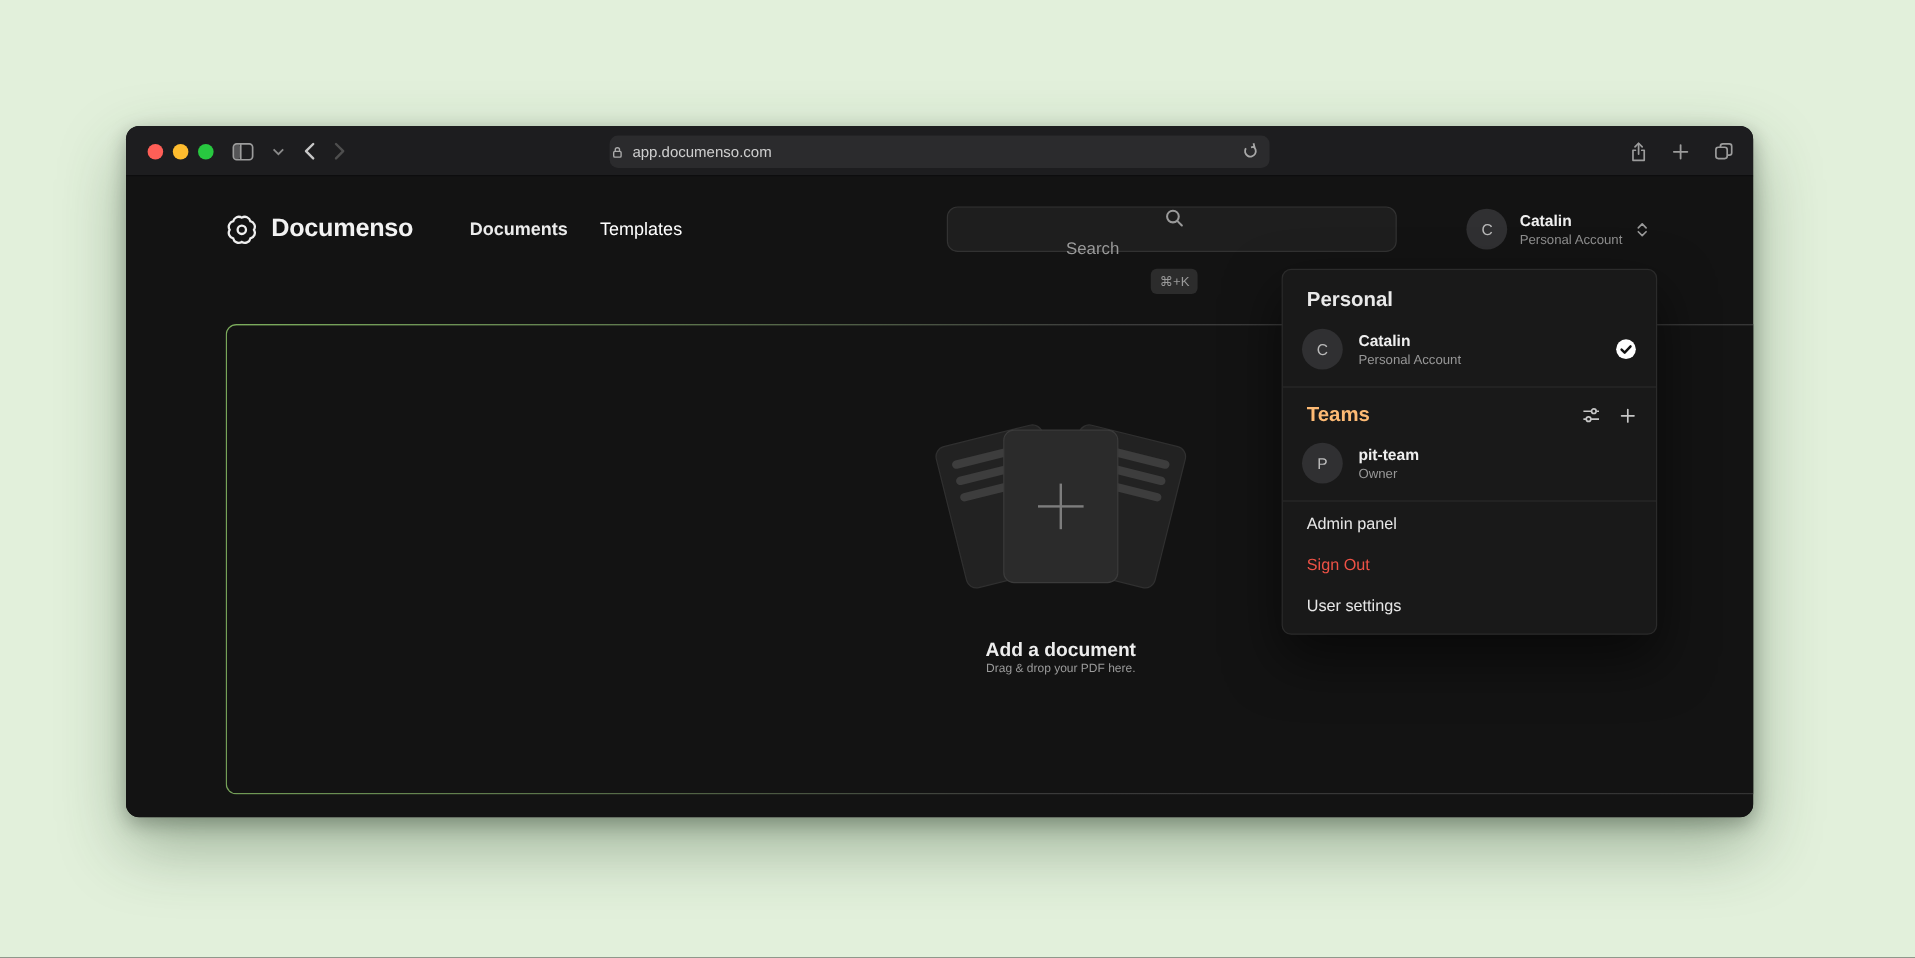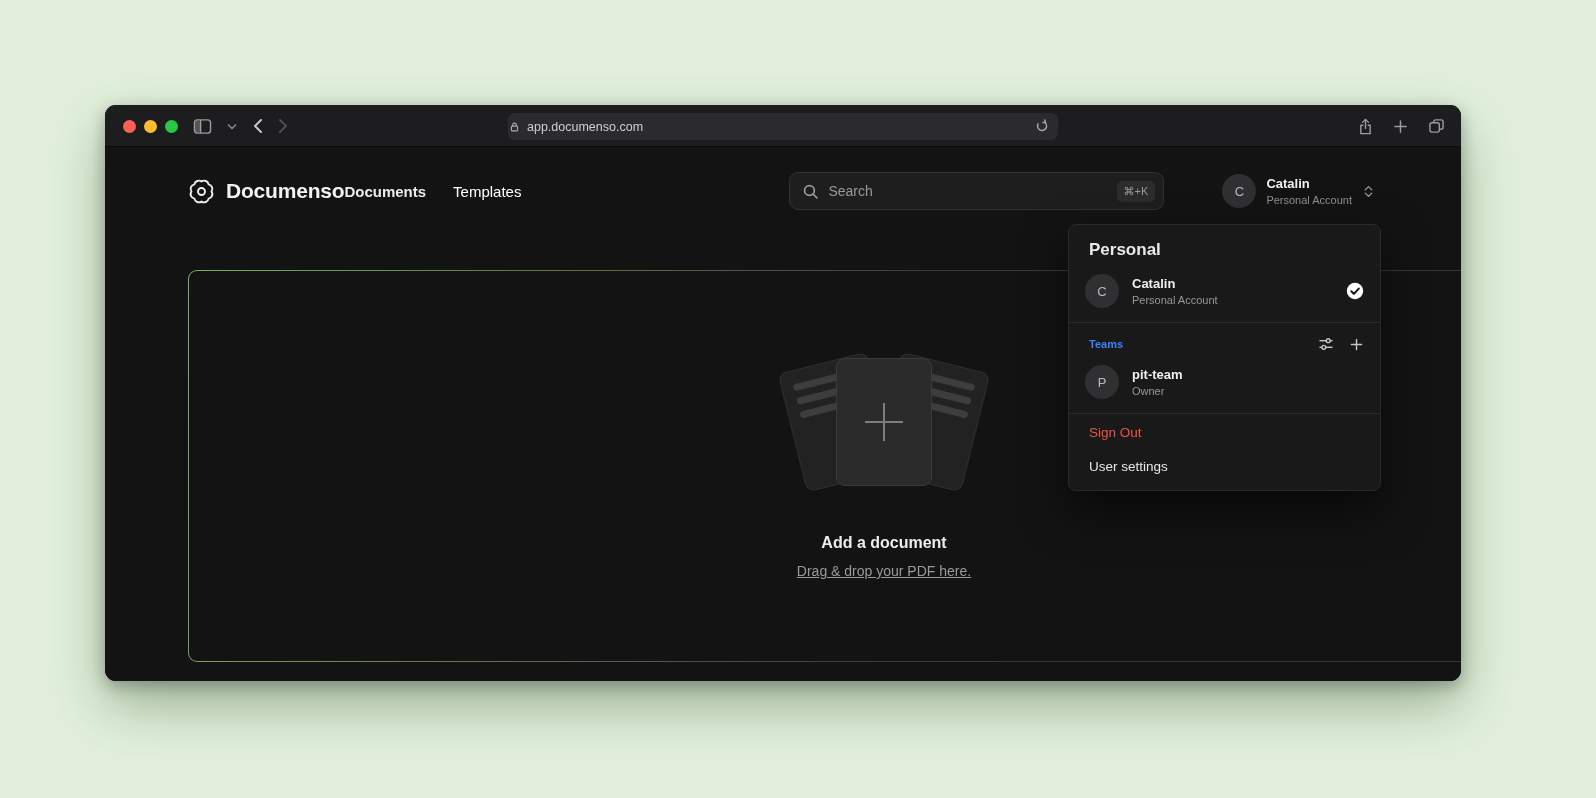--- a/index.html
+++ b/index.html
@@ -28,28 +28,28 @@
     color:#cfcfcf; font-size:12.5px; cursor:text;
   }
   .urlbar .reload { position:absolute; right:8px; top:5px; }
 
   
   .page { position:relative; width:100%; height:534px; background:#131313; }
 
   .app-header { position:absolute; left:83px; right:86px; top:0; height:88px; display:flex; align-items:center; }
   .brand { display:flex; align-items:center; gap:11px; cursor:pointer; }
   .brand-name { font-size:21px; font-weight:700; color:#f2f2f2; letter-spacing:-0.2px; }
-  .nav { display:flex; align-items:center; gap:27px; }
+  .nav { display:flex; align-items:center; gap:27px; margin-left:47px; }
   .nav-item { font-size:15px; cursor:pointer; }
   .nav-item.active { color:#ececec; font-weight:600; }
   .nav-item.inactive { color:#ffffff; font-weight:500; }
 
   .search {
     margin-left:auto; width:375px; height:38px; display:flex; align-items:center;
-    background:#1e1e1e; border:1px solid #323232; border-radius:9px; padding:0 8px 0 12px; gap:9px;
+    background:#1e1e1e; border:1px solid #323232; border-radius:9px; padding:0 8px 0 12px; gap:9px;flex-direction:column;
   }
   .search input { flex:1; background:transparent; border:0; outline:none; color:#e6e6e6; font-size:14px; font-family:"Liberation Sans", sans-serif; }
   .search input::placeholder { color:#9a9a9a; }
   .kbd { background:#2c2c2c; color:#9a9a9a; font-size:11px; padding:4px 7px; border-radius:5px; white-space:nowrap; }
 
   .account { display:flex; align-items:center; gap:10px; margin-left:58px; cursor:pointer; }
   .avatar { width:34px; height:34px; border-radius:50%; background:#303032; color:#b9b9b9;
             display:flex; align-items:center; justify-content:center; font-size:13px; flex:0 0 auto; }
   .acct-name { font-size:13px; font-weight:700; color:#f0f0f0; line-height:1.2; }
   .acct-sub { font-size:11px; color:#8e8e8e; margin-top:2px; }
@@ -69,37 +69,37 @@
   .card.right { transform:translate(-50%,-50%) translateX(47px) rotate(14deg); }
   .card .line { height:7px; border-radius:4px; background:#3d3d3d; margin:7px 11px 0; }
   .card .line:first-child { margin-top:13px; }
   .card.mid { width:96px; height:128px; background:#2b2b2b; border-color:#3b3b3b;
               transform:translate(-50%,-50%); display:flex; align-items:center; justify-content:center; }
   .plus-lg { position:relative; width:38px; height:38px; }
   .plus-lg::before, .plus-lg::after { content:""; position:absolute; background:#7d7d7d; }
   .plus-lg::before { left:50%; top:0; width:2px; height:38px; transform:translateX(-1px); }
   .plus-lg::after  { top:50%; left:0; height:2px; width:38px; transform:translateY(-1px); }
   .dz-title { margin-top:37px; font-size:16px; font-weight:700; color:#ededed; }
-  .dz-sub { margin-top:11px; font-size:14px; color:#9a9a9a;text-decoration:underline; }
+  .dz-sub { font-size:10px; color:#9a9a9a; }
 
   
   .menu {
     position:absolute; left:963px; top:77px; width:313px; z-index:10;
     background:#191919; border:1px solid #2b2b2b; border-radius:8px;
     box-shadow:0 20px 45px rgba(0,0,0,.55); padding:5px 0 6px;
   }
   .menu-heading { padding:10px 20px 7px; font-size:17px; font-weight:700; color:#e9e9e9; }
   .menu-row { display:flex; align-items:center; gap:13px; padding:7px 16px 12px; cursor:pointer; }
   .menu-row .who { display:flex; flex-direction:column; }
   .menu-row .who .nm { font-size:13px; font-weight:700; color:#efefef; }
   .menu-row .who .sb { font-size:11px; color:#979797; margin-top:3px; }
   .menu-row .trail { margin-left:auto; display:flex; align-items:center; }
   .menu-divider { height:1px; background:#2a2a2a; margin:2px 0; }
   .menu-teams { display:flex; align-items:center; padding:11px 16px 6px 20px; }
-  .menu-teams .lbl { font-size:11px; font-weight:700; color:#3b82f6; }
+  .menu-teams .lbl { font-size:17px; font-weight:700; color:#fdba74; }
   .menu-teams .acts { margin-left:auto; display:flex; align-items:center; gap:15px; }
   .menu-link { padding:9px 20px 10px; font-size:13.5px; color:#e7e7e7; cursor:pointer; }
   .menu-link.signout { color:#ee5246; }
 
   svg { display:block; }
 </style>
 </head>
 <body>
 
 <div class="window">
@@ -279,18 +279,19 @@
       <div class="menu-row">
         <span class="avatar">P</span>
         <span class="who">
           <span class="nm">pit-team</span>
           <span class="sb">Owner</span>
         </span>
       </div>
 
       <div class="menu-divider"></div>
 
+      <div class="menu-link">Admin panel</div>
       <div class="menu-link signout">Sign Out</div>
       <div class="menu-link">User settings</div>
     </div>
 
   </div>
 </div>
 
 </body></html>

